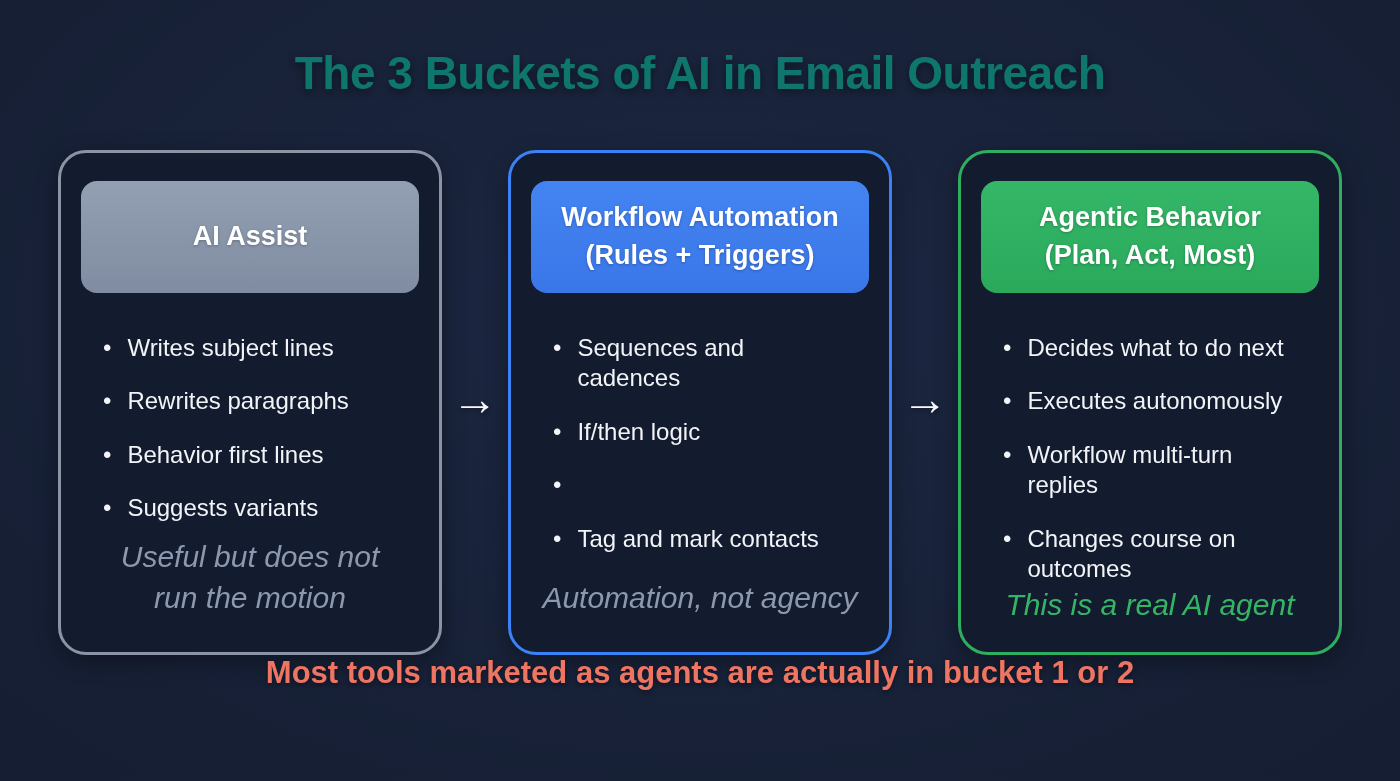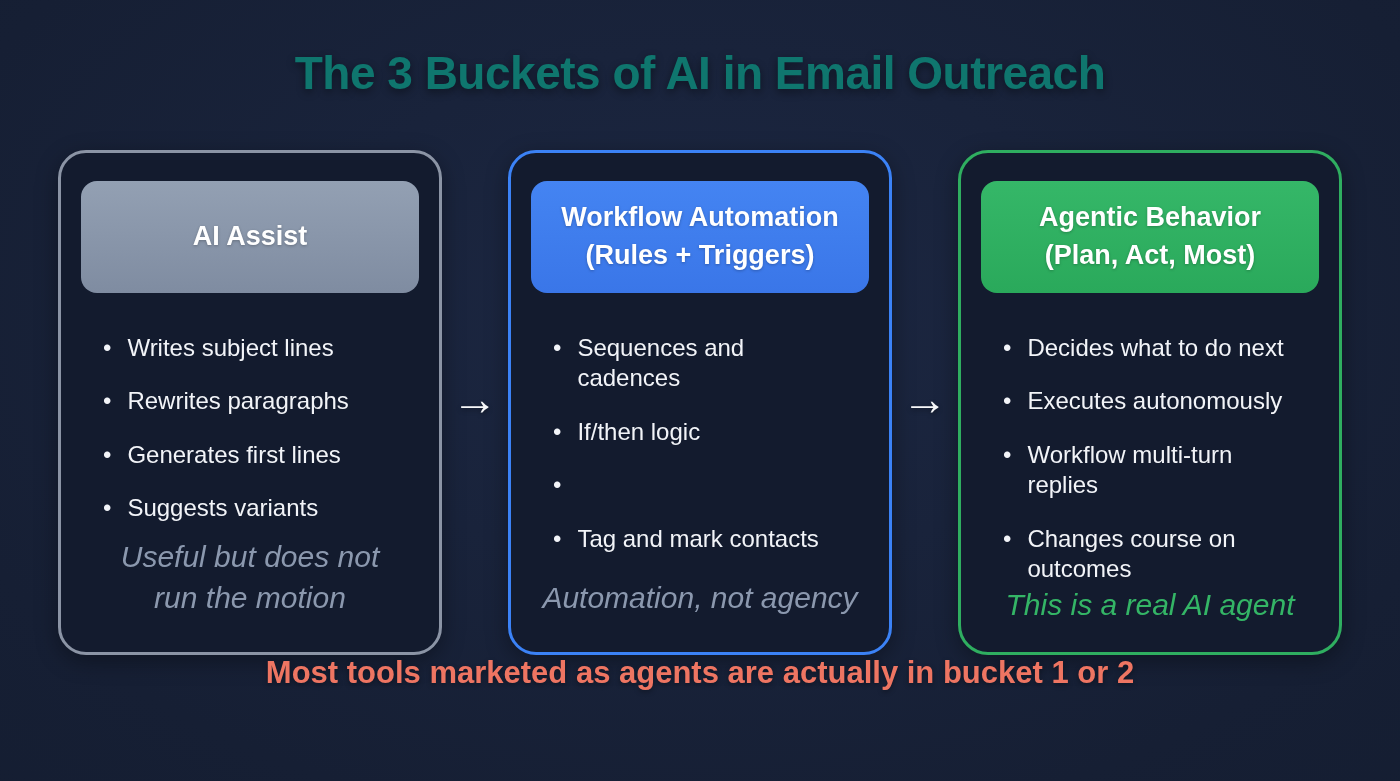--- a/index.html
+++ b/index.html
@@ -131,21 +131,21 @@
         <div class="bullet-item">
           <span class="bullet-dot">•</span>
           <span class="bullet-text">Writes subject lines</span>
         </div>
         <div class="bullet-item">
           <span class="bullet-dot">•</span>
           <span class="bullet-text">Rewrites paragraphs</span>
         </div>
         <div class="bullet-item">
           <span class="bullet-dot">•</span>
-          <span class="bullet-text">Generates first lines</span>
+          <span class="bullet-text">Behavior first lines</span>
         </div>
         <div class="bullet-item">
           <span class="bullet-dot">•</span>
           <span class="bullet-text">Suggests variants</span>
         </div>
       </div>
       <div class="card-footnote">Useful but does not
 run the motion</div>
     </div>
 

